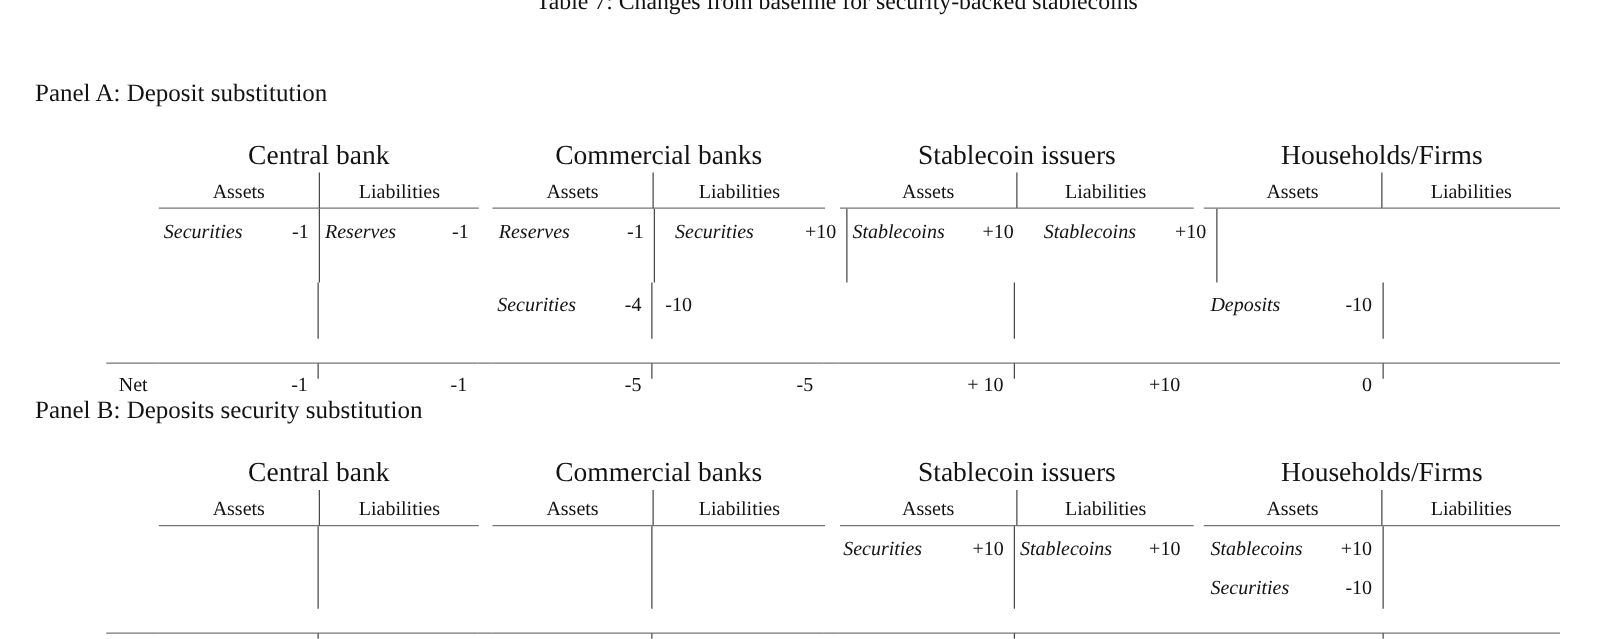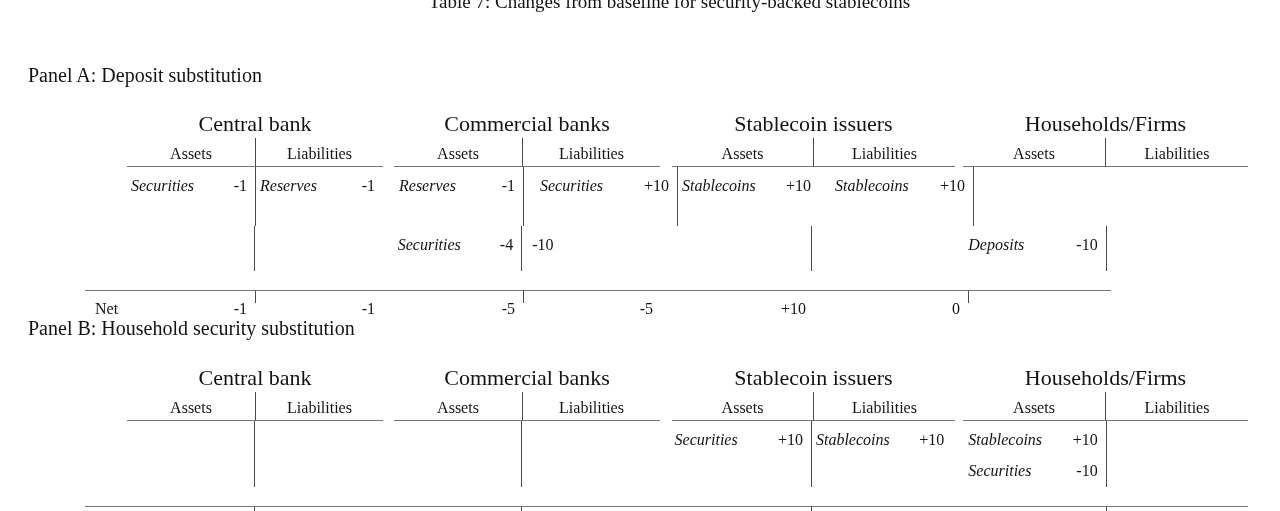--- a/index.html
+++ b/index.html
@@ -147,34 +147,37 @@
         <span class="val">-1</span>
       </div>
     <div class="cell g1 nc"></div>
     <div class="cell c3 a nc">
         <span class="val">-5</span>
       </div>
     <div class="cell c4 nc">
         <span class="val">-5</span>
       </div>
     <div class="cell g2 nc"></div>
+    <div class="cell c5 a nc">
+        <span class="val">+ 10</span>
+      </div>
     <div class="cell c6 nc">
         <span class="val">+10</span>
       </div>
     <div class="cell g3 nc"></div>
     <div class="cell c7 a nc">
         <span class="val">0</span>
       </div>
     <div class="cell c8 nc">
         <span class="val"></span>
       </div>
   </div>
 </div>
 
-<div class="panel-label" style="top:316px">Panel B: Household security substitution</div>
+<div class="panel-label" style="top:316px">Panel B: Deposits security substitution</div>
 
 <div class="sheet" style="top:364px">
 
   <div class="row r-ent">
     <div class="cell c0"></div>
     <div class="cell e1">Central bank</div>
     <div class="cell g1"></div>
     <div class="cell e2">Commercial banks</div>
     <div class="cell g2"></div>
     <div class="cell e3">Stablecoin issuers</div>

